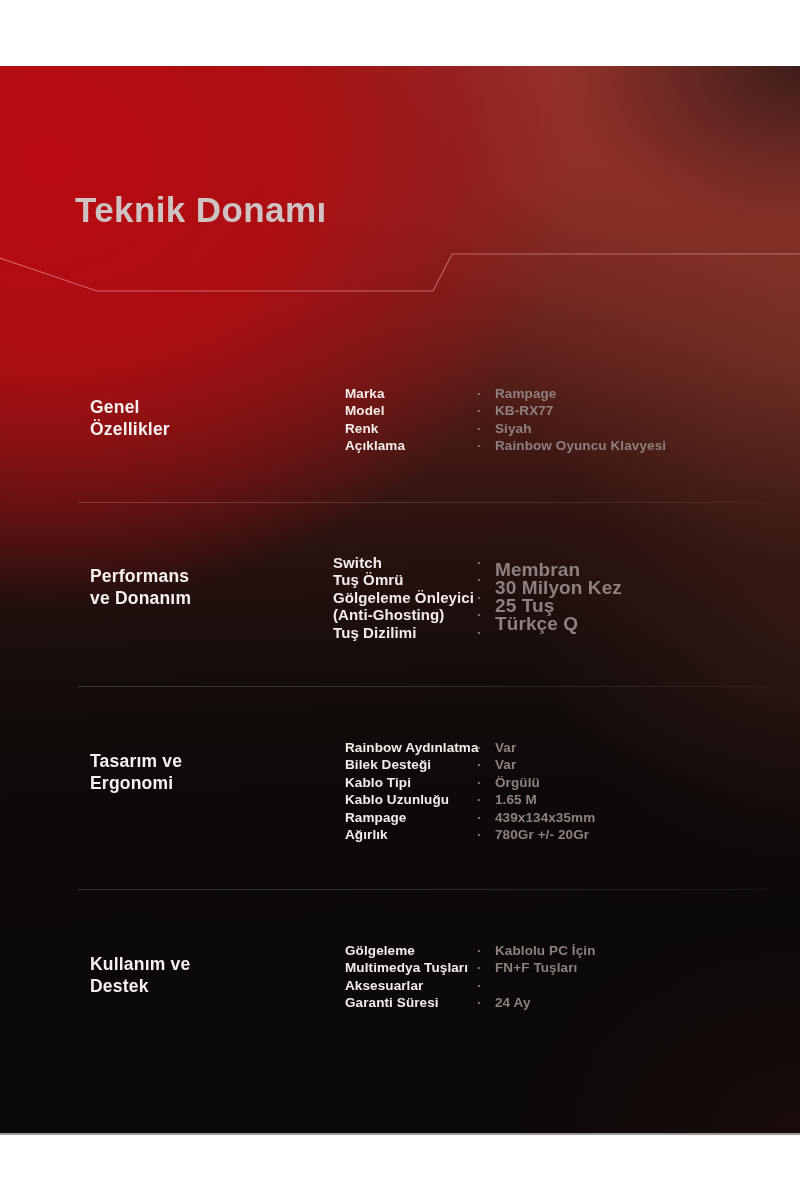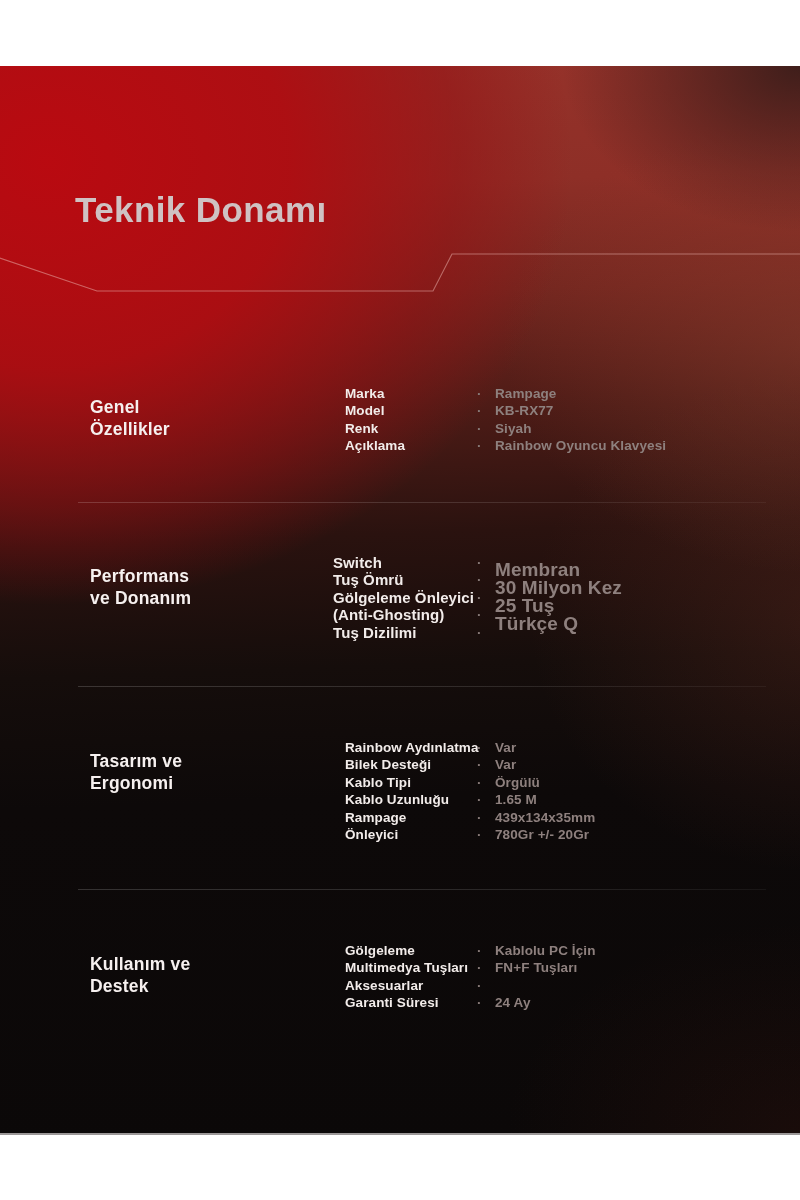--- a/index.html
+++ b/index.html
@@ -148,21 +148,21 @@
               <span class="label">Kablo Uzunluğu</span>
               <span class="dot">·</span>
               <span class="value">1.65 M</span>
             </div>
             <div class="spec-row">
               <span class="label">Rampage</span>
               <span class="dot">·</span>
               <span class="value">439x134x35mm</span>
             </div>
             <div class="spec-row">
-              <span class="label">Önleyici</span>
+              <span class="label">Ağırlık</span>
               <span class="dot">·</span>
               <span class="value">780Gr +/- 20Gr</span>
             </div>
           </div>
         </section>
         <section class="spec-section sec4">
           <h2 class="sec-title">
             <span>Kullanım ve</span>
             <span>Destek</span>
           </h2>

